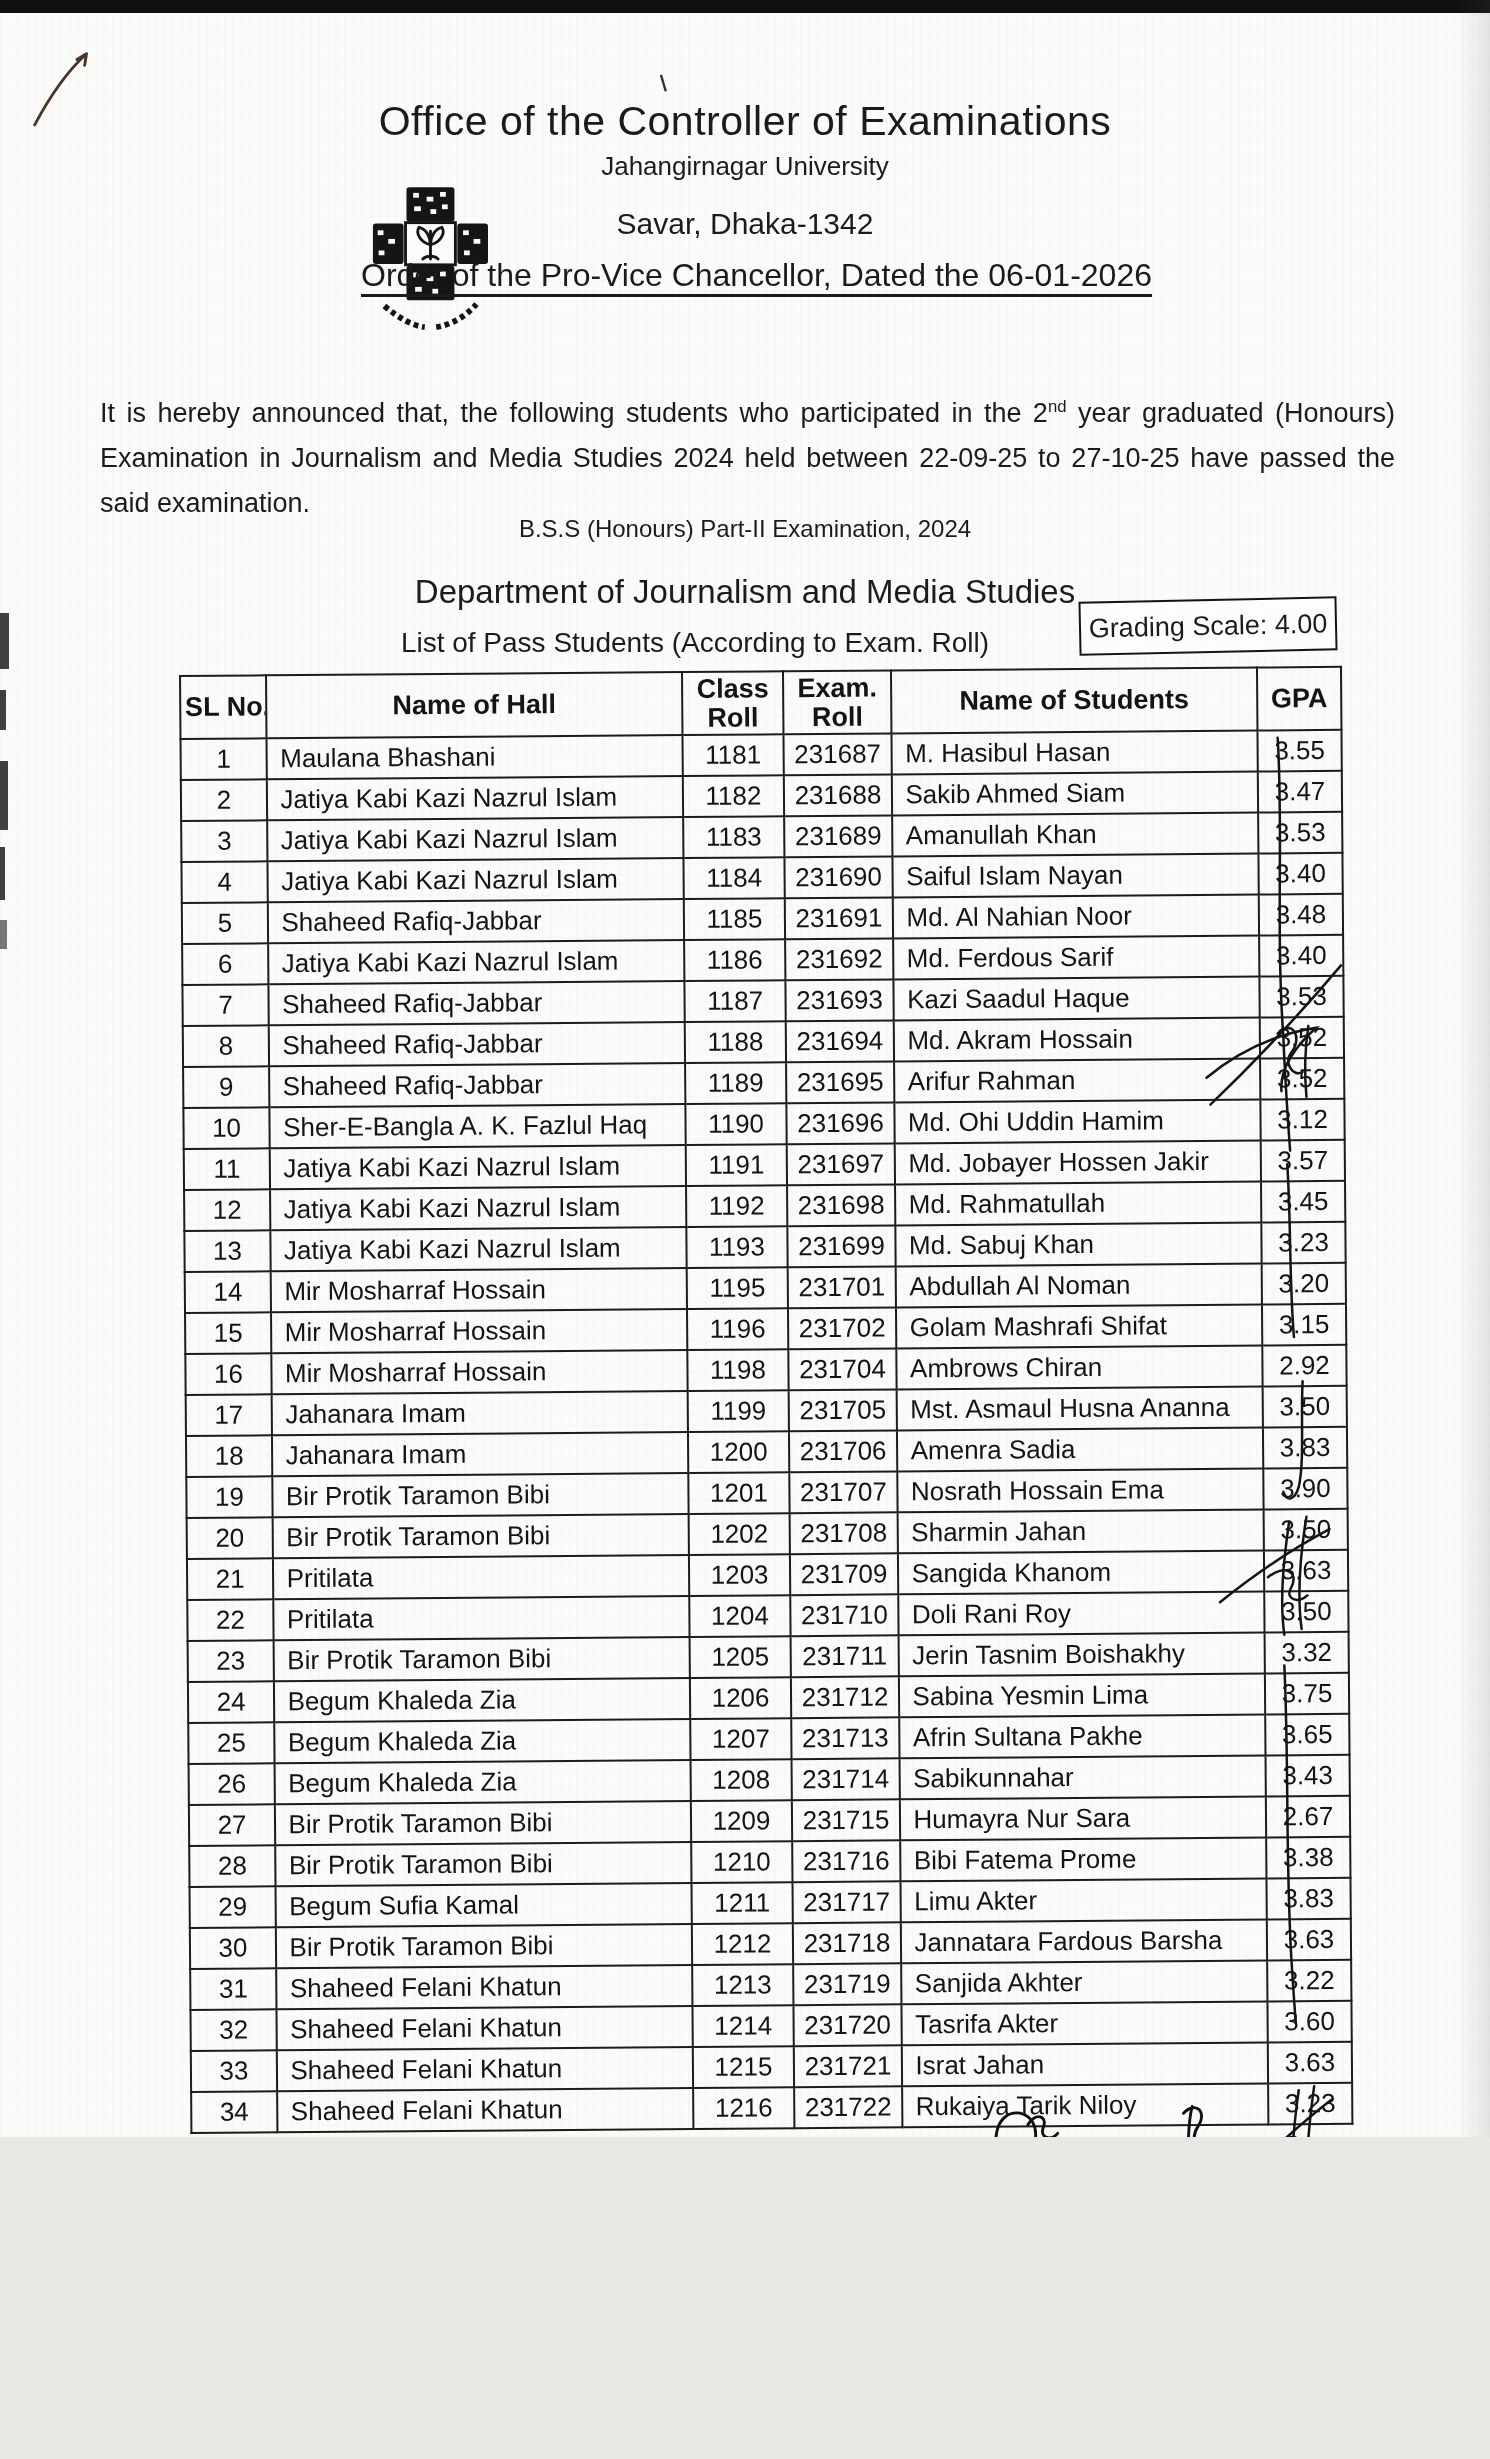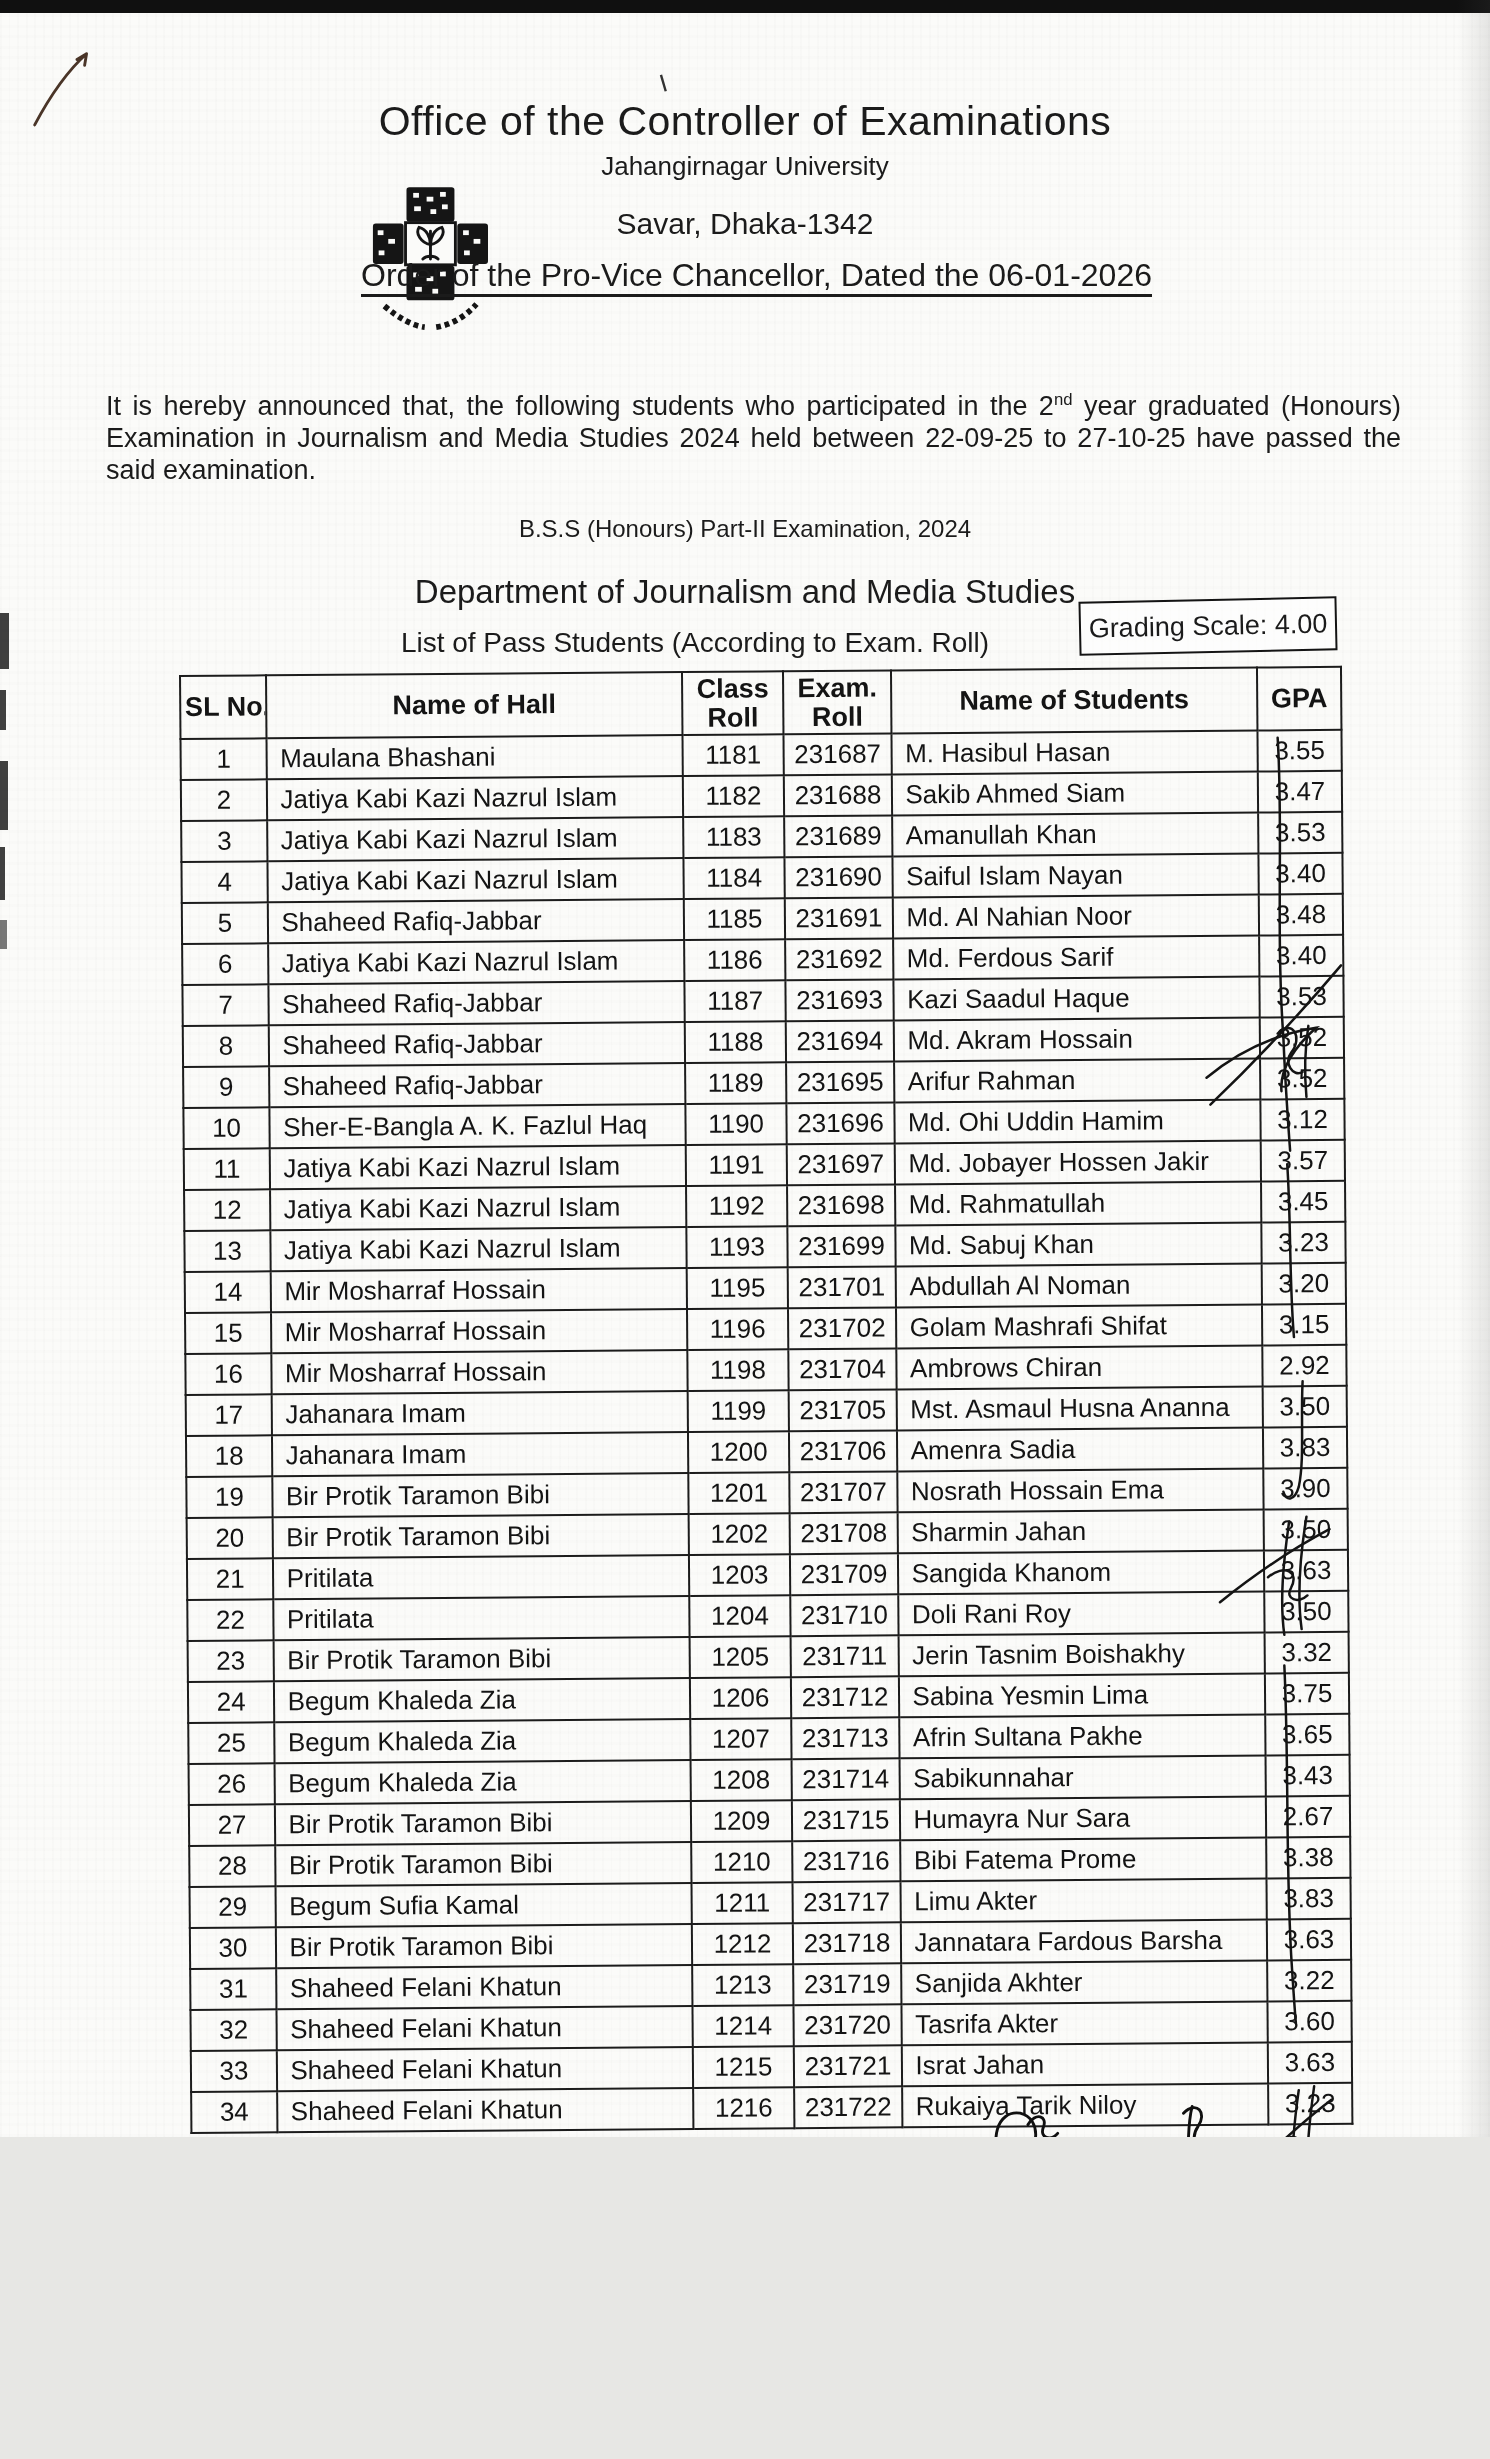--- a/index.html
+++ b/index.html
@@ -19,22 +19,22 @@
   
   .doc-header{position:absolute;left:0;top:98px;width:100%;text-align:center;line-height:1.15;}
   .office-line{font-size:41px;letter-spacing:0.5px;}
   .university-line{font-size:26px;margin-top:7px;}
   .address-line{font-size:30px;margin-top:25px;}
   .order-line{position:absolute;left:0;top:257px;width:100%;text-align:center;font-size:32px;
     transform:translateX(11.5px);}
   .order-line span{text-decoration:underline;text-decoration-thickness:2.9px;text-underline-offset:7.7px;}
   .emblem{position:absolute;left:371px;top:185px;}
 
-  .announcement{position:absolute;left:106px;top:357px;width:1295px;font-size:27px;
-    line-height:32px;text-align:justify;}
+  .announcement{position:absolute;left:100px;top:357px;width:1295px;font-size:27px;
+    line-height:45px;text-align:justify;}
   .announcement sup{font-size:0.62em;vertical-align:super;}
 
   .title1{position:absolute;left:0;top:515px;width:100%;text-align:center;font-size:24px;}
   .title2{position:absolute;left:0;top:573px;width:100%;text-align:center;font-size:33px;}
   .title3{position:absolute;left:0;top:627px;width:100%;text-align:center;font-size:28px;
     transform:translateX(-50px);}
   .grading-box{position:absolute;left:1079px;top:599px;width:254px;height:50px;
     border:2.9px solid #141414;transform:rotate(-1.2deg);text-align:center;
     font-size:27px;line-height:50px;background:rgba(255,255,255,0.6);}
 

